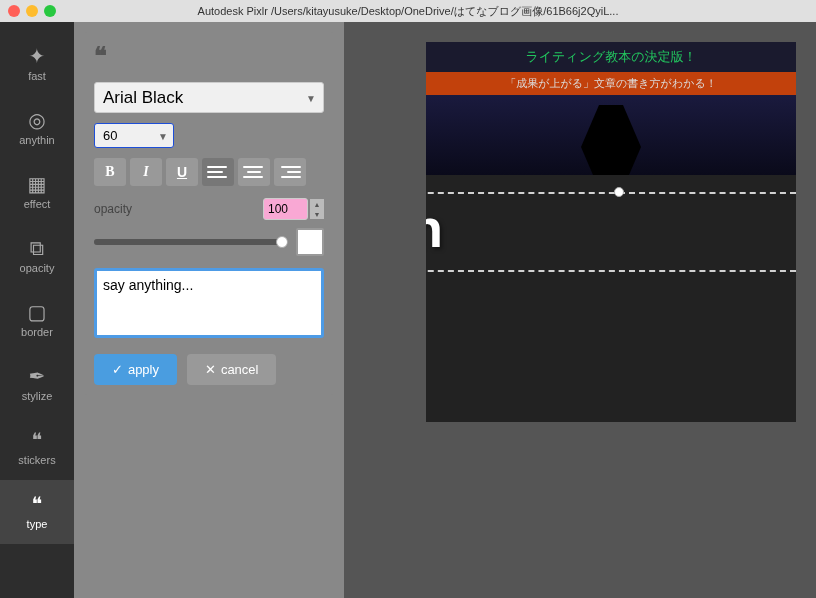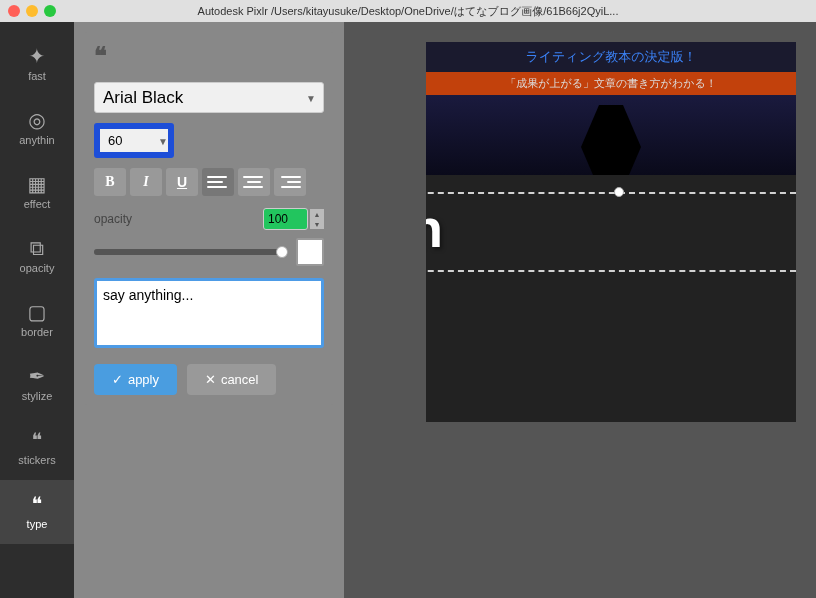--- a/index.html
+++ b/index.html
@@ -152,21 +152,21 @@
       margin-bottom: 10px;
     }
     .font-size-select-container {
       position: relative;
       width: 80px;
     }
     .font-size-select {
       width: 80px;
       padding: 4px 8px;
       background: #f0f0f0;
-      border: 6px solid #1d4ed8;
+      border: 1px solid #1d4ed8;
       border-radius: 3px;
       font-size: 13px;
       appearance: none;
       -webkit-appearance: none;
       cursor: pointer;
     }
     .font-size-select-container::after {
       content: '▼';
       position: absolute;
       right: 6px;
@@ -226,21 +226,21 @@
       margin-bottom: 8px;
     }
     .opacity-label {
       font-size: 12px;
       color: #444;
       flex: 1;
     }
     .opacity-input {
       width: 50px;
       padding: 3px 4px;
-      background: #22c55e;
+      background: #f9a8d4;
       border: 1px solid #ccc;
       border-radius: 3px;
       font-size: 12px;
       text-align: center;
     }
     .opacity-spinners {
       display: flex;
       flex-direction: column;
     }
     .opacity-spinner-btn {
@@ -597,21 +597,21 @@
 
 
       <div style="position:absolute;top:150px;left:-280px;width:650px;border-top:2px dashed rgba(255,255,255,0.8);pointer-events:none;"></div>
       <div style="position:absolute;top:228px;left:-280px;width:650px;border-top:2px dashed rgba(255,255,255,0.8);pointer-events:none;"></div>
 
       <div class="handle-dot" style="position:absolute;top:145px;left:188px;"></div>
 
       <div class="overlay-text" style="position:absolute;top:155px;left:-270px;font-size:54px;color:#fff;font-family:'Arial Black',Arial,sans-serif;font-weight:900;">say anythin</div>
 
       <div style="background:#1a1a2e;padding:6px 8px;">
-        <div style="font-size:13px;color:#3b82f6;font-family:serif;text-align:center;">ライティング教本の決定版！</div>
+        <div style="font-size:13px;color:#22c55e;font-family:serif;text-align:center;">ライティング教本の決定版！</div>
       </div>
       <div style="background:#c2410c;padding:4px 8px;">
         <div style="font-size:11px;color:#ddd;font-family:serif;text-align:center;">「成果が上がる」文章の書き方がわかる！</div>
       </div>
       <div class="book-bottom-img-placeholder">
         <div class="silhouette"></div>
       </div>
     </div>
   </div>
 </div>

